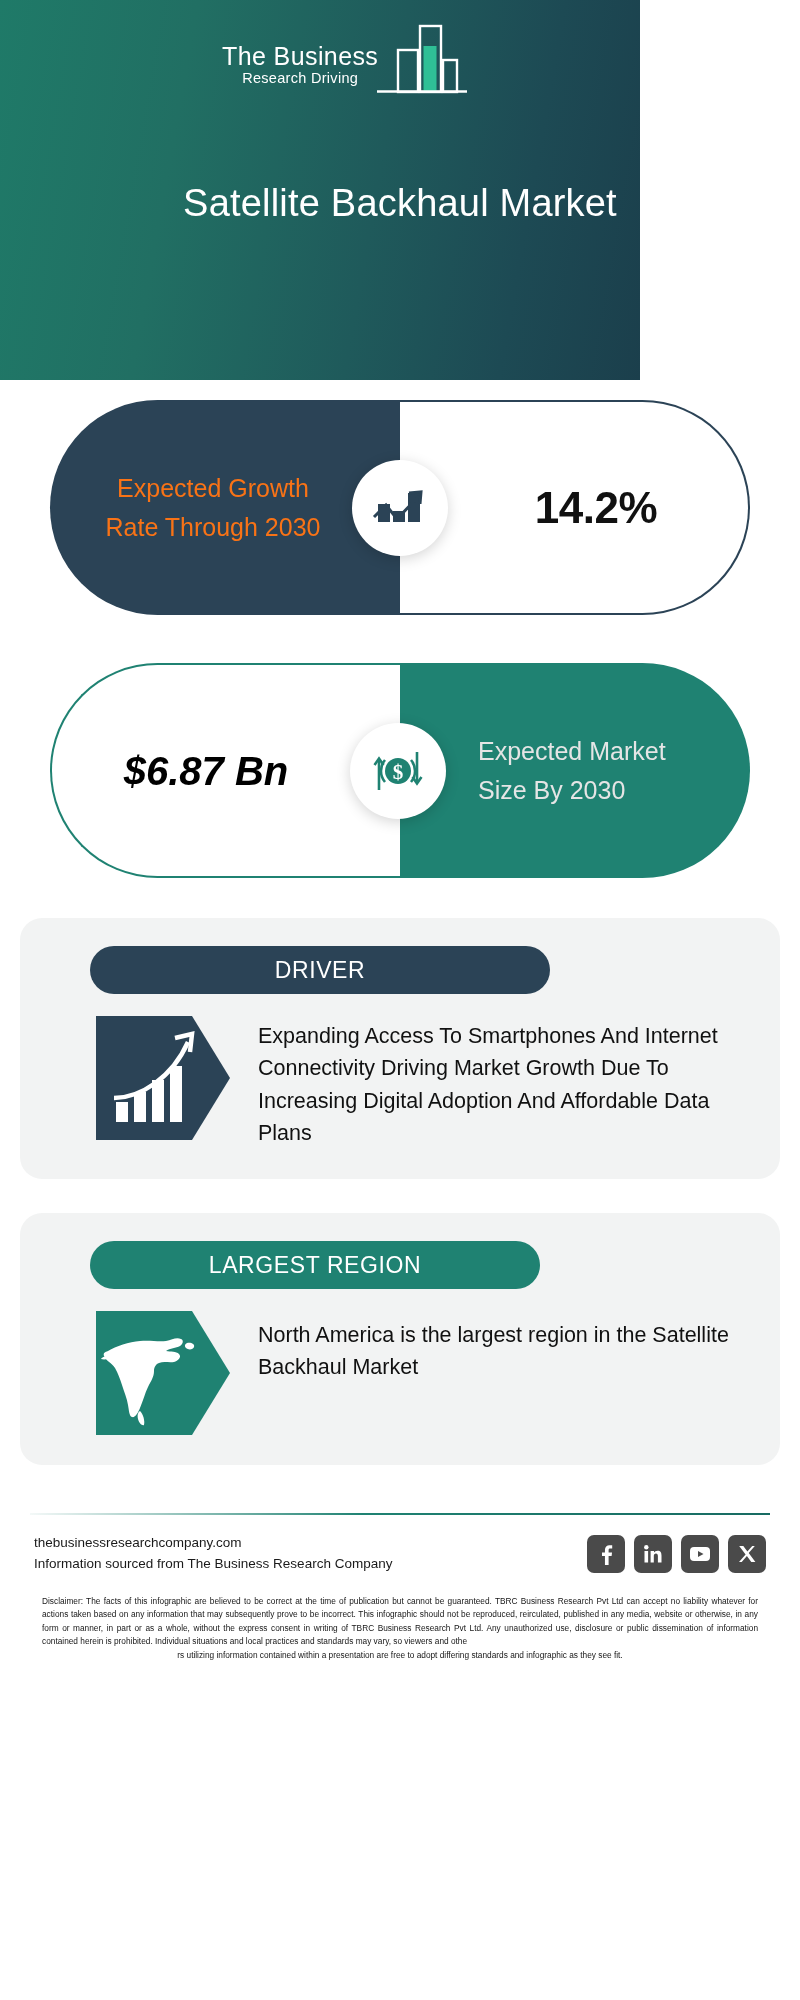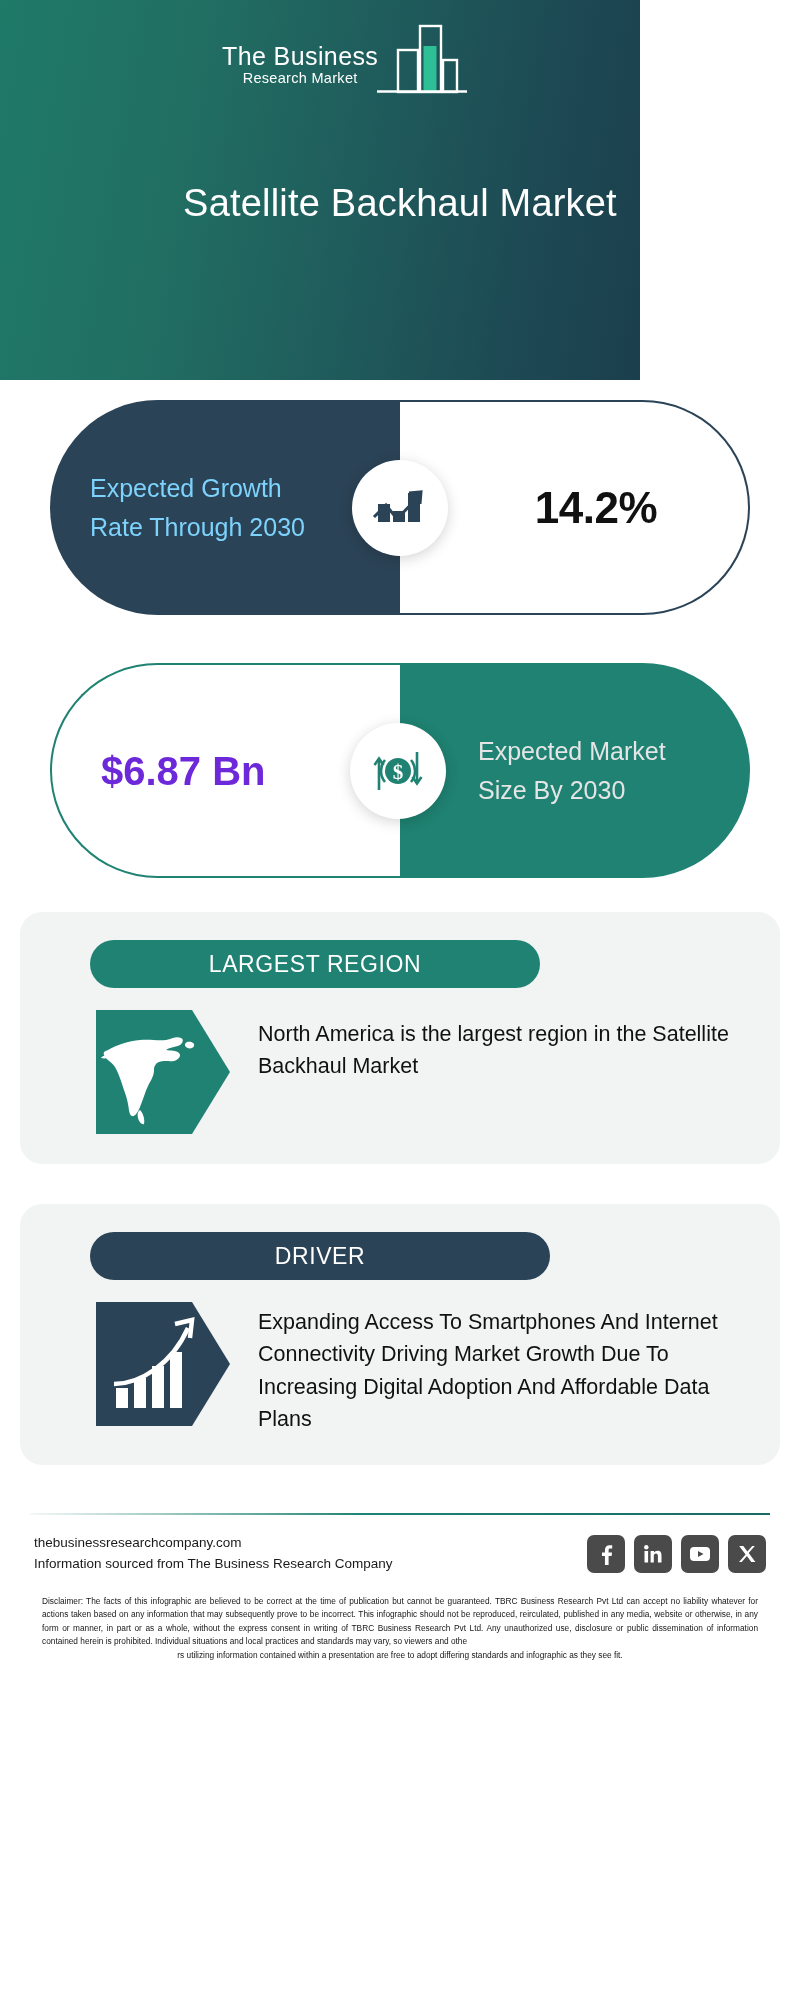--- a/index.html
+++ b/index.html
@@ -93,24 +93,24 @@
   }
 
   
   .c1-left {
     left: 0;
     background: #2b4356;
     border-radius: 108px 0 0 108px;
     justify-content: center;
   }
   .c1-left .label {
-    color: #7dd3fc;
+    color: #f97316;
     font-size: 25px;
     line-height: 1.55;
-    text-align: left;
+    text-align: center;
     width: 270px;
     padding-right: 24px;
   }
   .c1-right {
     left: 350px;
     background: #ffffff;
     border-radius: 0 108px 108px 0;
     border: 2.5px solid #2b4356;
     border-left: none;
     justify-content: center;
@@ -126,26 +126,28 @@
   
   .c2-left {
     left: 0;
     background: #ffffff;
     border-radius: 108px 0 0 108px;
     border: 2.5px solid #1f8272;
     border-right: none;
     justify-content: center;
   }
   .c2-left .value {
-    color: #6d28d9;
+    color: #000000;
     font-size: 40px;
     font-weight: 700;
     line-height: 1.35;
+    text-align: center;
     width: 250px;
     padding-right: 40px;
+    font-style: italic;
   }
   .c2-right {
     left: 350px;
     background: #1f8272;
     border-radius: 0 108px 108px 0;
     justify-content: center;
   }
   .c2-right .label {
     color: #e5e5e5;
     font-size: 25px;
@@ -268,21 +270,21 @@
 </head>
 <body>
 
 <div class="page">
 
   <div class="header">
 
     <div class="logo-wrap">
       <div class="logo-text">
         <div class="logo-line1">The Business</div>
-        <div class="logo-line2">Research Market</div>
+        <div class="logo-line2">Research Driving</div>
       </div>
       <svg class="logo-bars" width="92" height="70" viewBox="0 0 92 70">
         <rect x="22" y="26" width="20" height="42" fill="none" stroke="#ffffff" stroke-width="2.4"></rect>
         <rect x="44" y="2" width="21" height="66" fill="none" stroke="#ffffff" stroke-width="2.4"></rect>
         <rect x="47.5" y="22" width="13" height="46" fill="#2fbf96"></rect>
         <rect x="67" y="36" width="14" height="32" fill="none" stroke="#ffffff" stroke-width="2.4"></rect>
         <line x1="1" y1="67.5" x2="91" y2="67.5" stroke="#ffffff" stroke-width="2.4"></line>
       </svg>
     </div>
 
@@ -321,20 +323,40 @@
           <circle cx="29" cy="29" r="13" fill="#1f8272"></circle>
           <text x="29" y="36.5" font-size="21" font-family="'Liberation Serif', serif" font-weight="700" fill="#ffffff" text-anchor="middle">$</text>
           <path d="M16 40 A17 17 0 0 1 16 18" fill="none" stroke="#1f8272" stroke-width="2.6"></path>
           <path d="M42 18 A17 17 0 0 1 42 40" fill="none" stroke="#1f8272" stroke-width="2.6"></path>
           <path d="M10 18 L10 48" stroke="#1f8272" stroke-width="2.6" fill="none"></path>
           <path d="M5.5 23 L10 16.5 L14.5 23" fill="none" stroke="#1f8272" stroke-width="2.6"></path>
           <path d="M48 10 L48 40" stroke="#1f8272" stroke-width="2.6" fill="none"></path>
           <path d="M43.5 35 L48 41.5 L52.5 35" fill="none" stroke="#1f8272" stroke-width="2.6"></path>
         </svg>
       </div>
+    </div>
+  </div>
+
+  <div class="panel panel-driver">
+    <div class="pill pill-dark">
+      <span>DRIVER</span>
+    </div>
+    <div class="panel-body">
+      <div class="arrow-box">
+        <svg width="134" height="124" viewBox="0 0 134 124">
+          <path d="M0 0 H96 L134 62 L96 124 H0 Z" fill="#2b4356"></path>
+          <rect x="20" y="86" width="12" height="20" fill="#ffffff"></rect>
+          <rect x="38" y="76" width="12" height="30" fill="#ffffff"></rect>
+          <rect x="56" y="64" width="12" height="42" fill="#ffffff"></rect>
+          <rect x="74" y="50" width="12" height="56" fill="#ffffff"></rect>
+          <path d="M18 82 C44 82 76 62 92 26" fill="none" stroke="#ffffff" stroke-width="4.5"></path>
+          <path d="M79 22 L96 18 L94 36" fill="none" stroke="#ffffff" stroke-width="4.5"></path>
+        </svg>
+      </div>
+      <div class="panel-text">Expanding Access To Smartphones And Internet Connectivity Driving Market Growth Due To Increasing Digital Adoption And Affordable Data Plans</div>
     </div>
   </div>
 
   <div class="panel panel-region">
     <div class="pill pill-teal">
       <span>LARGEST REGION</span>
     </div>
     <div class="panel-body">
       <div class="arrow-box">
         <svg width="134" height="124" viewBox="0 0 134 124">
@@ -349,40 +371,20 @@
             <path d="M14 44 C10 45 6 46 5 48 C8 49 13 48 17 47 Z"></path>
             <path d="M91 32 C95 31 99 33 98 36 C97 39 92 39 90 37 C88 35 89 33 91 32 Z"></path>
             <path d="M44 100 C47 103 49 109 48 114 C46 115 43 112 42 108 C41 104 42 101 44 100 Z"></path>
           </g>
         </svg>
       </div>
       <div class="panel-text">North America is the largest region in the Satellite Backhaul Market</div>
     </div>
   </div>
 
-  <div class="panel panel-driver">
-    <div class="pill pill-dark">
-      <span>DRIVER</span>
-    </div>
-    <div class="panel-body">
-      <div class="arrow-box">
-        <svg width="134" height="124" viewBox="0 0 134 124">
-          <path d="M0 0 H96 L134 62 L96 124 H0 Z" fill="#2b4356"></path>
-          <rect x="20" y="86" width="12" height="20" fill="#ffffff"></rect>
-          <rect x="38" y="76" width="12" height="30" fill="#ffffff"></rect>
-          <rect x="56" y="64" width="12" height="42" fill="#ffffff"></rect>
-          <rect x="74" y="50" width="12" height="56" fill="#ffffff"></rect>
-          <path d="M18 82 C44 82 76 62 92 26" fill="none" stroke="#ffffff" stroke-width="4.5"></path>
-          <path d="M79 22 L96 18 L94 36" fill="none" stroke="#ffffff" stroke-width="4.5"></path>
-        </svg>
-      </div>
-      <div class="panel-text">Expanding Access To Smartphones And Internet Connectivity Driving Market Growth Due To Increasing Digital Adoption And Affordable Data Plans</div>
-    </div>
-  </div>
-
   <div class="divider-wrap">
     <div class="divider"></div>
   </div>
 
   <div class="footer">
     <div class="footer-text">
       <div>thebusinessresearchcompany.com</div>
       <div>Information sourced from The Business Research Company</div>
     </div>
     <div class="socials">

